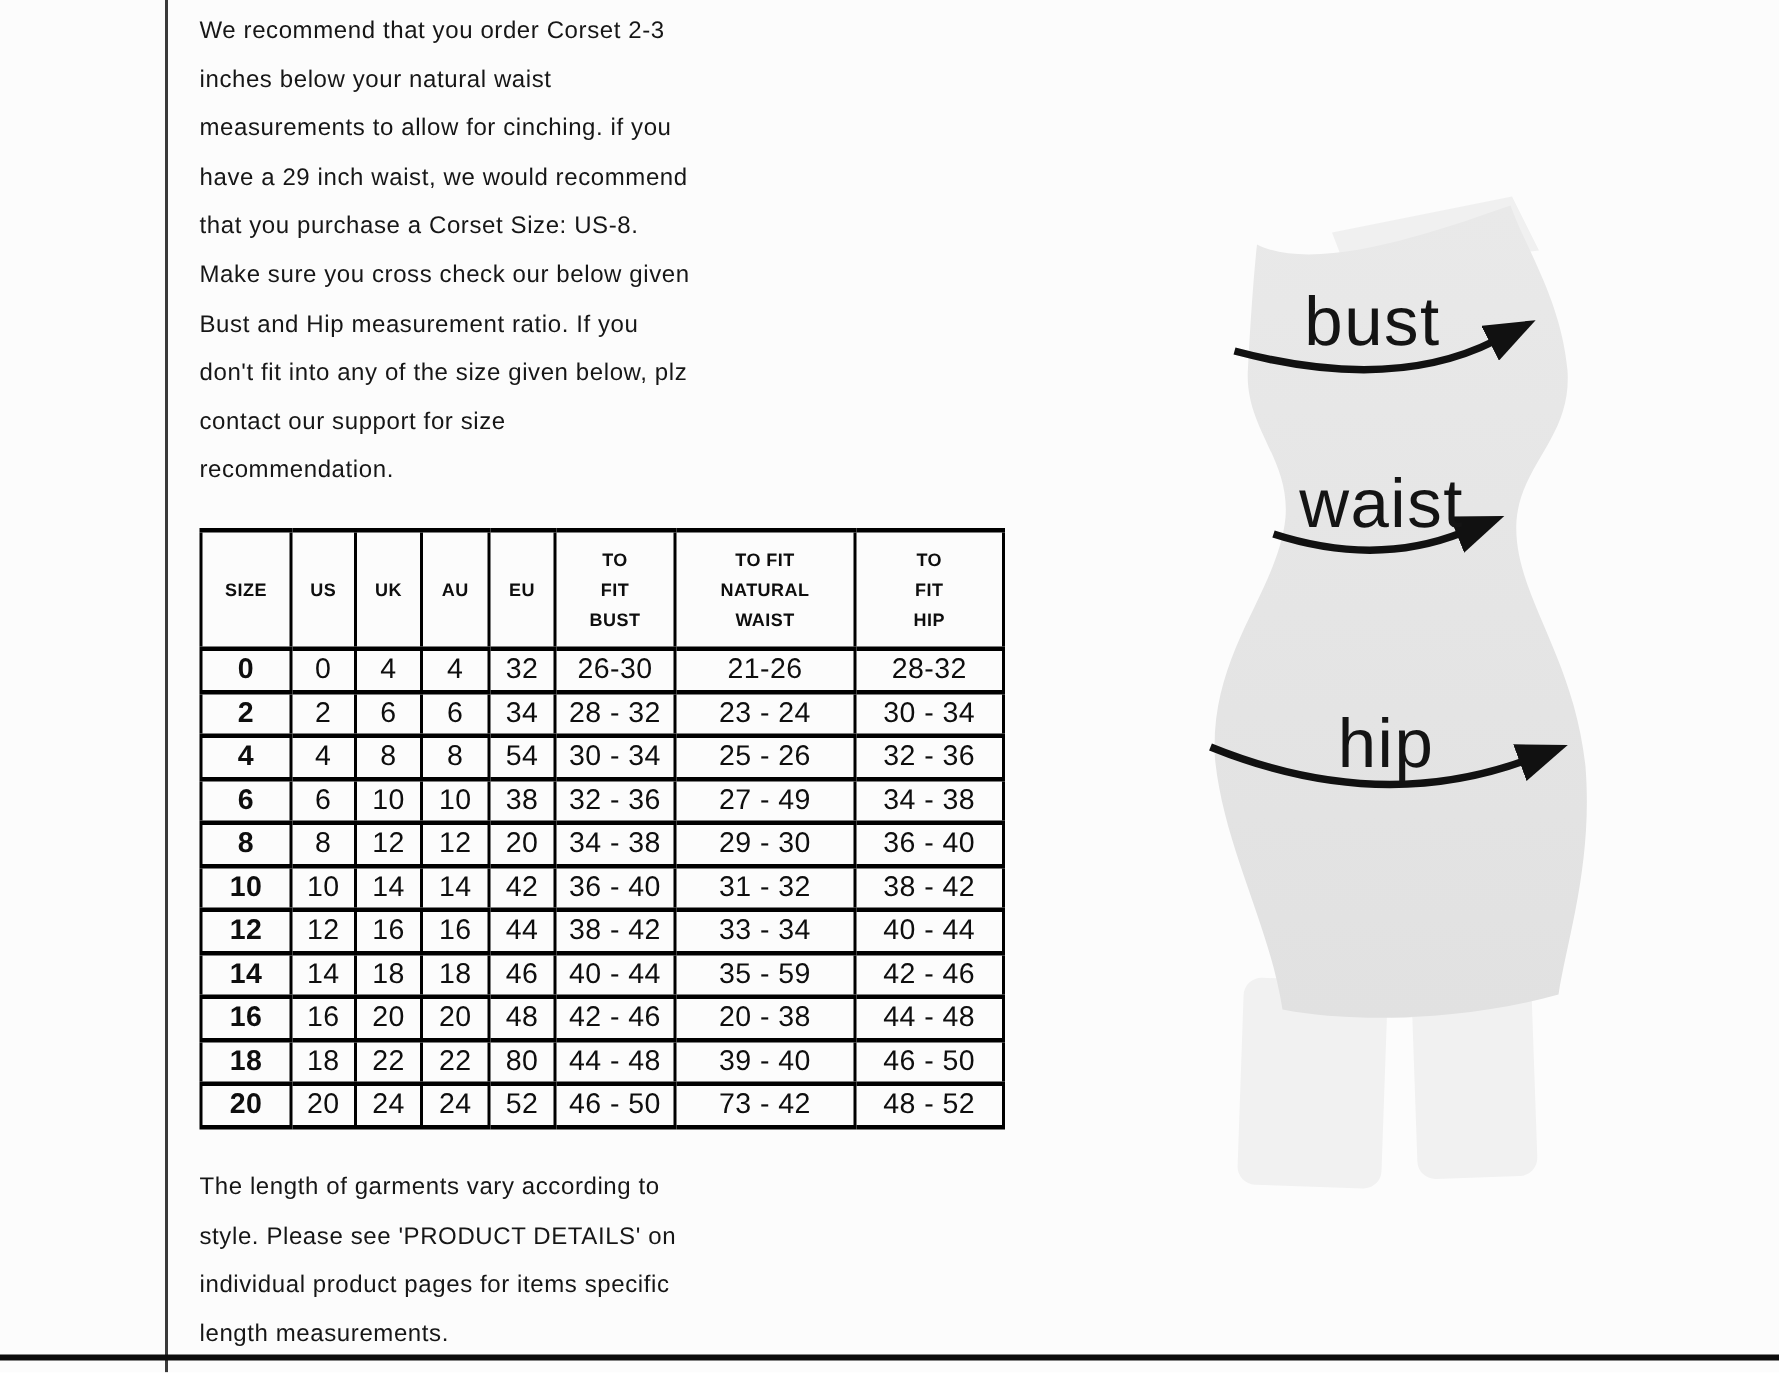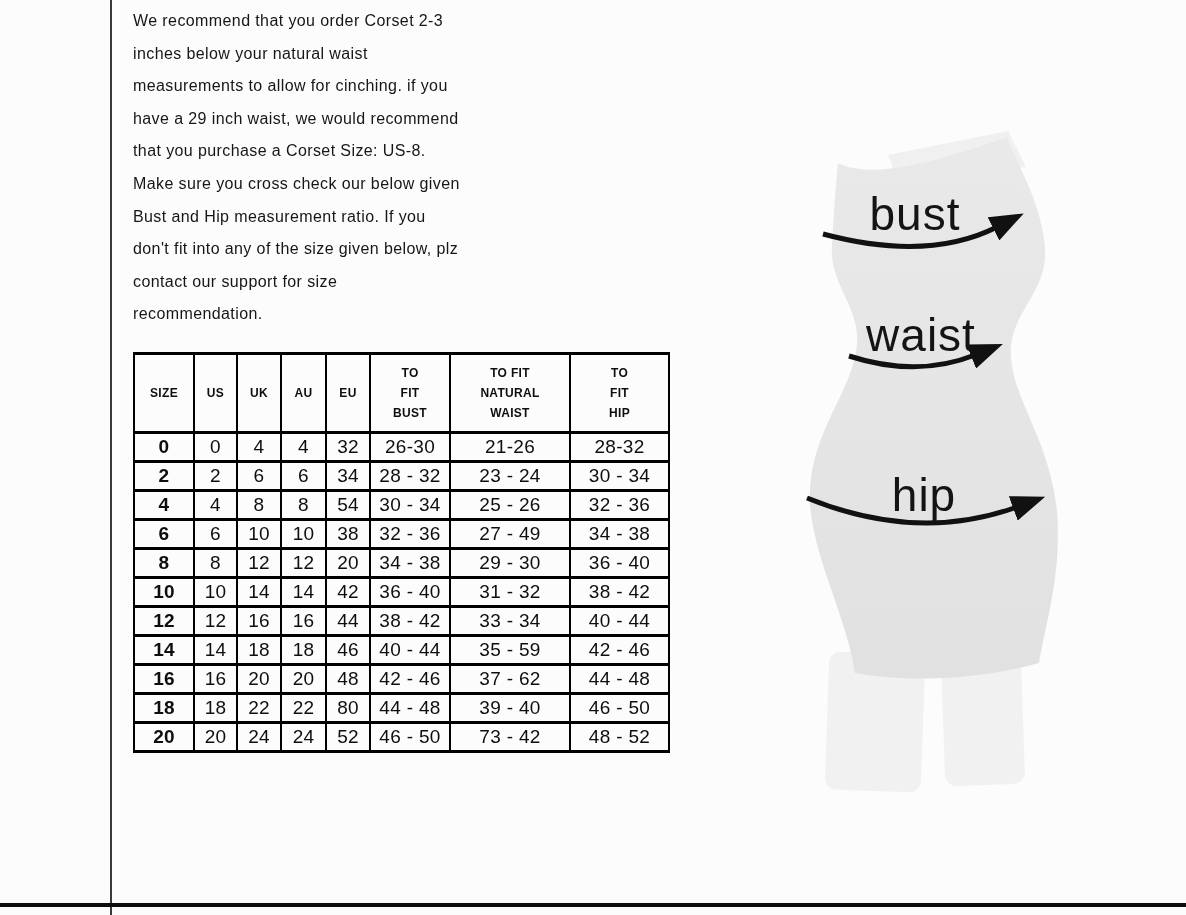--- a/index.html
+++ b/index.html
@@ -178,21 +178,21 @@
           <td>35 - 59</td>
           <td>42 - 46</td>
         </tr>
         <tr>
           <td class="size-col">16</td>
           <td>16</td>
           <td>20</td>
           <td>20</td>
           <td>48</td>
           <td>42 - 46</td>
-          <td>37 - 62</td>
+          <td>20 - 38</td>
           <td>44 - 48</td>
         </tr>
         <tr>
           <td class="size-col">18</td>
           <td>18</td>
           <td>22</td>
           <td>22</td>
           <td>80</td>
           <td>44 - 48</td>
           <td>39 - 40</td>
@@ -204,20 +204,24 @@
           <td>24</td>
           <td>24</td>
           <td>52</td>
           <td>46 - 50</td>
           <td>73 - 42</td>
           <td>48 - 52</td>
         </tr>
       </tbody>
   </table>
 
+  <p class="para footer">The length of garments vary according to
+style. Please see 'PRODUCT DETAILS'  on
+individual product pages for items specific
+length measurements.</p>
 
   <svg class="figure" width="300" height="700" viewBox="0 0 300 700">
     <defs>
       <linearGradient id="bodyg" x1="0" y1="0" x2="0" y2="1">
         <stop offset="0" stop-color="#e9e9e9"></stop>
         <stop offset="1" stop-color="#e1e1e1"></stop>
       </linearGradient>
       <marker id="ah" markerUnits="userSpaceOnUse" markerWidth="34" markerHeight="26" refX="4" refY="13" orient="auto">
         <path d="M0,0 L34,13 L0,26 Z" fill="#111111"></path>
       </marker>

